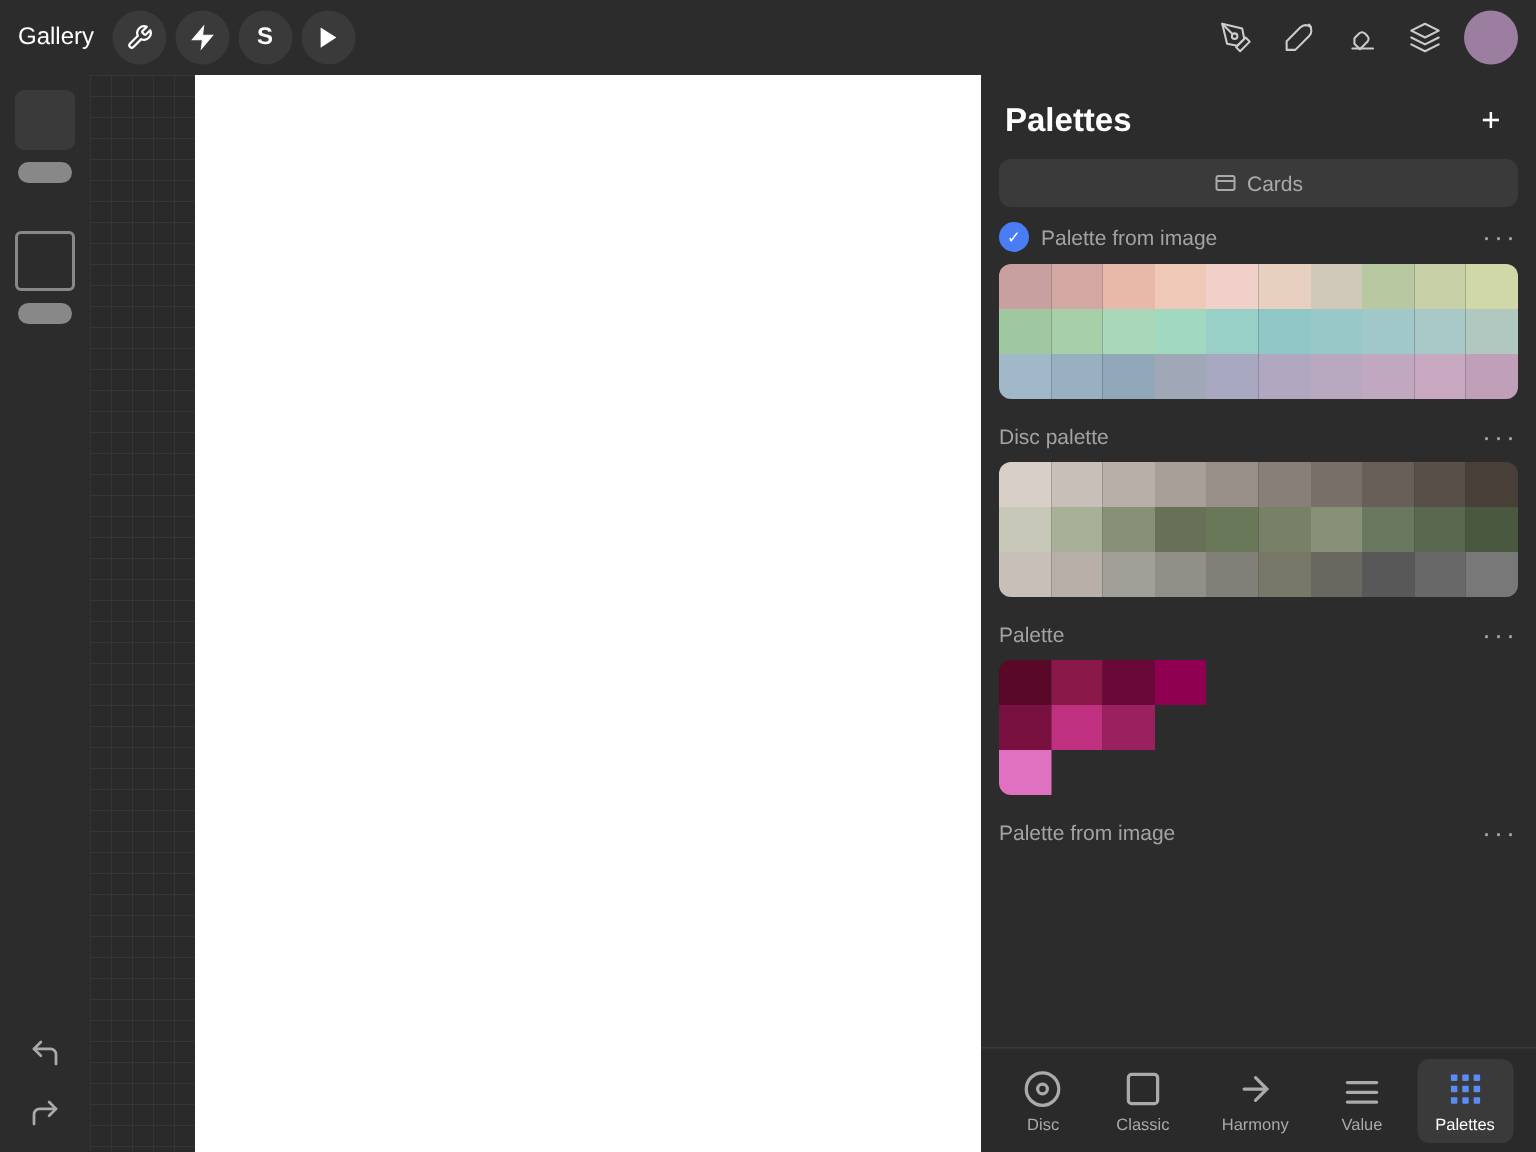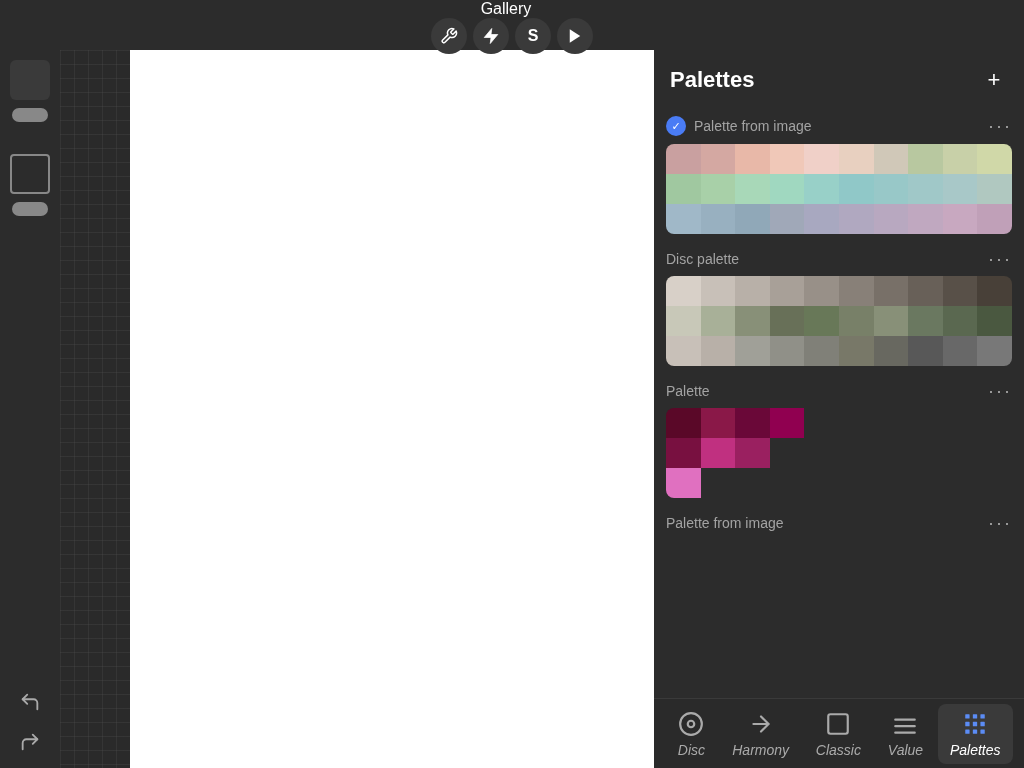--- a/index.html
+++ b/index.html
@@ -27,21 +27,20 @@
       position: absolute;
       top: 0;
       left: 0;
       right: 0;
       height: 50px;
       background: #2c2c2c;
       display: flex;
       align-items: center;
       padding: 0 12px;
       z-index: 10;
-      flex-direction: column;
     }
 
     .gallery-btn {
       color: white;
       font-size: 16px;
       font-weight: 500;
       background: none;
       border: none;
       cursor: pointer;
       margin-right: 12px;
@@ -316,23 +315,22 @@
 
     .bottom-tab-icon {
       width: 28px;
       height: 28px;
       display: flex;
       align-items: center;
       justify-content: center;
     }
 
     .bottom-tab-label {
-      font-size: 14px;
+      font-size: 11px;
       color: #aaa;
-      font-style: italic;
     }
 
     .bottom-tab.active .bottom-tab-label {
       color: white;
     }
 
     
     svg { display: block; }
 
     
@@ -422,20 +420,27 @@
   </div>
 </div>
 
 <div class="palettes-panel">
   <div class="panel-header">
     <span class="panel-title">Palettes</span>
     <button class="panel-add-btn">+</button>
   </div>
 
   <div class="tab-bar">
+    <button class="tab-btn inactive">
+      <svg width="16" height="16" viewBox="0 0 24 24" fill="none" stroke="#aaa" stroke-width="2">
+        <rect x="3" y="5" width="18" height="14" rx="2"></rect>
+          <line x1="3" y1="10" x2="21" y2="10"></line>
+      </svg>
+      <span>Cards</span>
+    </button>
   </div>
 
   <div class="palette-scroll">
 
     <div class="palette-item">
       <div class="palette-item-header">
         <div class="palette-item-title-row">
           <div class="checkmark-icon">✓</div>
           <span class="palette-item-title">Palette from image</span>
         </div>
@@ -588,33 +593,33 @@
       <div class="bottom-tab-icon">
         <svg width="26" height="26" viewBox="0 0 24 24" fill="none" stroke="#aaa" stroke-width="2">
           <circle cx="12" cy="12" r="10"></circle>
             <circle cx="12" cy="12" r="3"></circle>
         </svg>
       </div>
       <span class="bottom-tab-label">Disc</span>
     </div>
     <div class="bottom-tab">
       <div class="bottom-tab-icon">
+        <svg width="26" height="26" viewBox="0 0 24 24" fill="none" stroke="#aaa" stroke-width="2">
+          <rect x="3" y="3" width="18" height="18" rx="2"></rect>
+        </svg>
+      </div>
+      <span class="bottom-tab-label">Classic</span>
+    </div>
+    <div class="bottom-tab">
+      <div class="bottom-tab-icon">
         <svg width="26" height="26" viewBox="0 0 24 24" fill="none" stroke="#aaa" stroke-width="2" stroke-linecap="round">
           <path d="M5 12h14M12 5l7 7-7 7"></path>
         </svg>
       </div>
       <span class="bottom-tab-label">Harmony</span>
-    </div>
-    <div class="bottom-tab">
-      <div class="bottom-tab-icon">
-        <svg width="26" height="26" viewBox="0 0 24 24" fill="none" stroke="#aaa" stroke-width="2">
-          <rect x="3" y="3" width="18" height="18" rx="2"></rect>
-        </svg>
-      </div>
-      <span class="bottom-tab-label">Classic</span>
     </div>
     <div class="bottom-tab">
       <div class="bottom-tab-icon">
         <svg width="26" height="26" viewBox="0 0 24 24" fill="none" stroke="#aaa" stroke-width="2" stroke-linecap="round">
           <line x1="3" y1="8" x2="21" y2="8"></line>
             <line x1="3" y1="14" x2="21" y2="14"></line>
             <line x1="3" y1="20" x2="21" y2="20"></line>
         </svg>
       </div>
       <span class="bottom-tab-label">Value</span>

